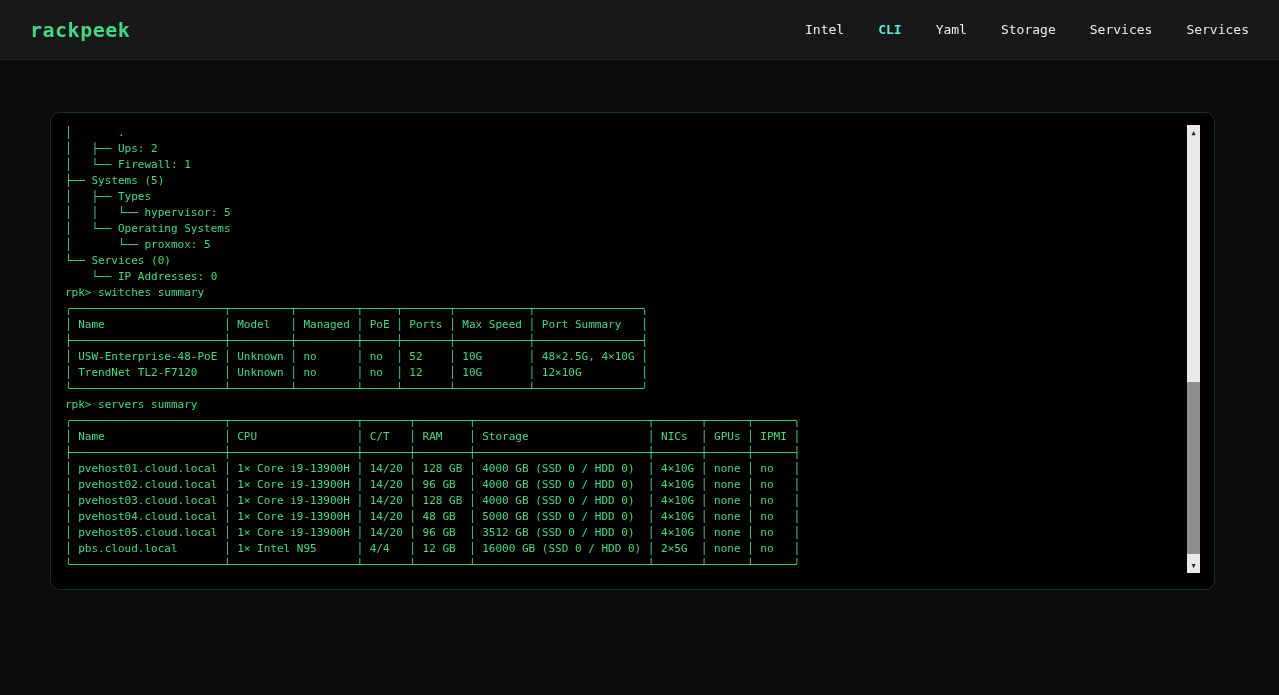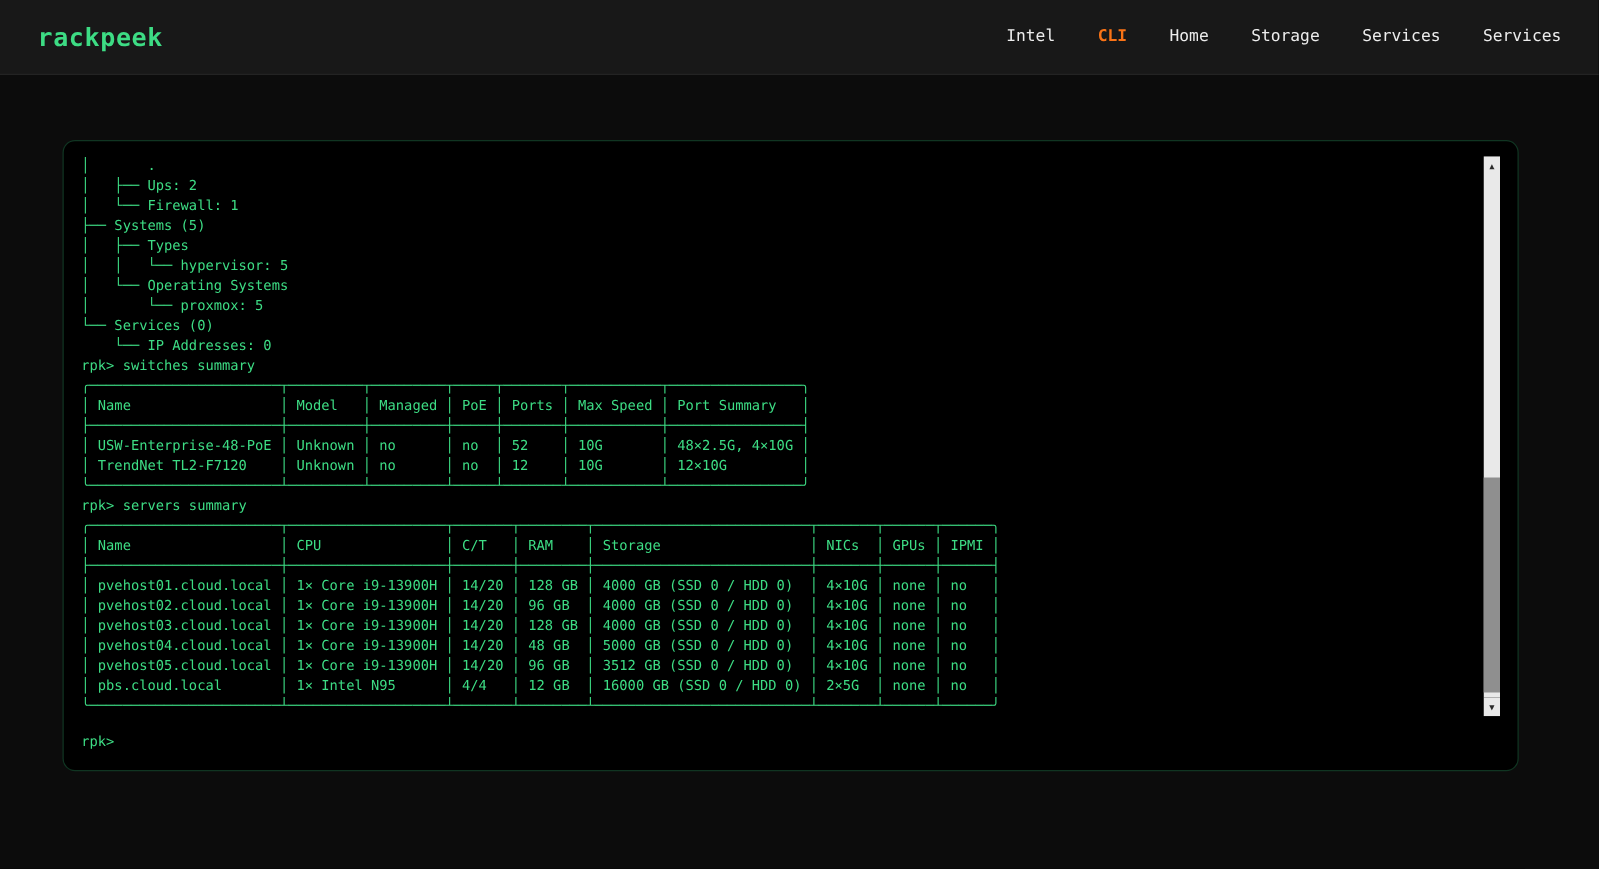--- a/index.html
+++ b/index.html
@@ -13,21 +13,21 @@
   .header {
     height: 60px;
     background: #181818;
     border-bottom: 1px solid #232323;
     display: flex; align-items: center; justify-content: space-between;
     padding: 0 30px;
   }
   .logo { color: #3ddc84; font-size: 20px; font-weight: bold; letter-spacing: .5px; }
   .nav { display: flex; gap: 34px; }
   .nav a { color: #ededed; font-size: 13px; text-decoration: none; cursor: pointer; }
-  .nav a.active { color: #f97316; font-weight: bold; }
+  .nav a.active { color: #5eead4; font-weight: bold; }
   .terminal-card {
     width: 1165px;
     margin: 52px 0 0 50px;
     background: #000;
     border: 1px solid #103522;
     border-radius: 10px;
     padding: 12px 14px 16px 14px;
   }
   .term-scroll { position: relative; height: 448px; overflow: hidden; }
   .term-pre {
@@ -55,21 +55,21 @@
   }
 </style>
 </head>
 <body>
 
 <div class="header">
   <div class="logo">rackpeek</div>
   <div class="nav">
     <a>Intel</a>
     <a class="active">CLI</a>
-    <a>Home</a>
+    <a>Yaml</a>
     <a>Storage</a>
     <a>Services</a>
     <a>Services</a>
   </div>
 </div>
 
 <div class="terminal-card">
   <div class="term-scroll">
     <pre class="term-pre">│       .
 │   ├── Ups: 2
@@ -104,17 +104,13 @@
           <span>▲</span>
         </div>
       <div class="sb-track">
         <div class="sb-thumb"></div>
       </div>
       <div class="sb-btn">
           <span>▼</span>
         </div>
     </div>
   </div>
-  <div class="prompt-row">
-    <span class="prompt-label">rpk&gt;</span>
-    <input class="cli-input" value="" style="">
-  </div>
 </div>
 
 </body></html>

